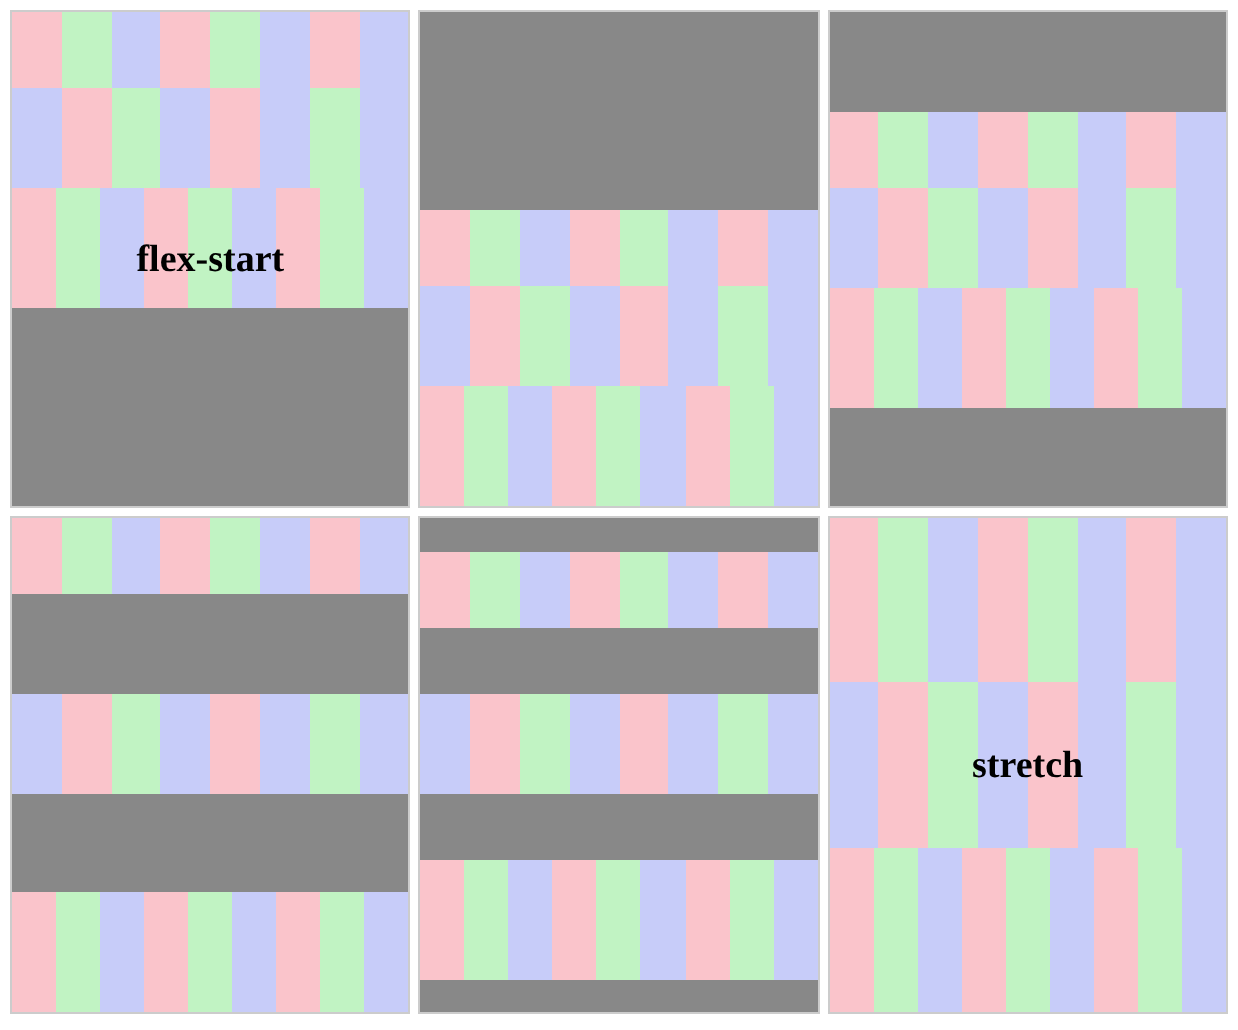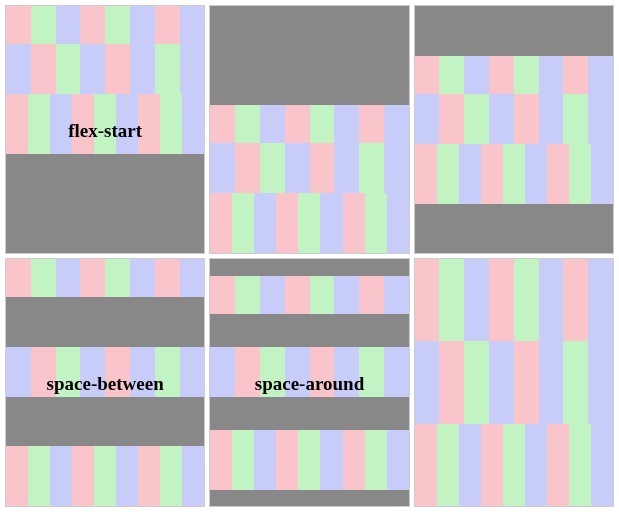--- a/index.html
+++ b/index.html
@@ -218,21 +218,20 @@
         <div class="item c-green"></div>
         <div class="item c-blue"></div>
         <div class="item c-pink"></div>
         <div class="item c-green"></div>
         <div class="item c-blue"></div>
         <div class="item c-pink"></div>
         <div class="item c-green"></div>
         <div class="item c-blue"></div>
       </div>
     </div>
-    <div class="label">space-between</div>
   </div>
 
   <div class="panel">
     <div class="flexbox ac-space-around">
       <div class="row r1">
         <div class="item c-pink"></div>
         <div class="item c-green"></div>
         <div class="item c-blue"></div>
         <div class="item c-pink"></div>
         <div class="item c-green"></div>
@@ -255,21 +254,20 @@
         <div class="item c-green"></div>
         <div class="item c-blue"></div>
         <div class="item c-pink"></div>
         <div class="item c-green"></div>
         <div class="item c-blue"></div>
         <div class="item c-pink"></div>
         <div class="item c-green"></div>
         <div class="item c-blue"></div>
       </div>
     </div>
-    <div class="label">space-around</div>
   </div>
 
   <div class="panel">
     <div class="flexbox ac-stretch">
       <div class="row r1">
         <div class="item c-pink"></div>
         <div class="item c-green"></div>
         <div class="item c-blue"></div>
         <div class="item c-pink"></div>
         <div class="item c-green"></div>
@@ -292,15 +290,16 @@
         <div class="item c-green"></div>
         <div class="item c-blue"></div>
         <div class="item c-pink"></div>
         <div class="item c-green"></div>
         <div class="item c-blue"></div>
         <div class="item c-pink"></div>
         <div class="item c-green"></div>
         <div class="item c-blue"></div>
       </div>
     </div>
+    <div class="label">stretch</div>
   </div>
 
 </div>
 
 </body></html>

